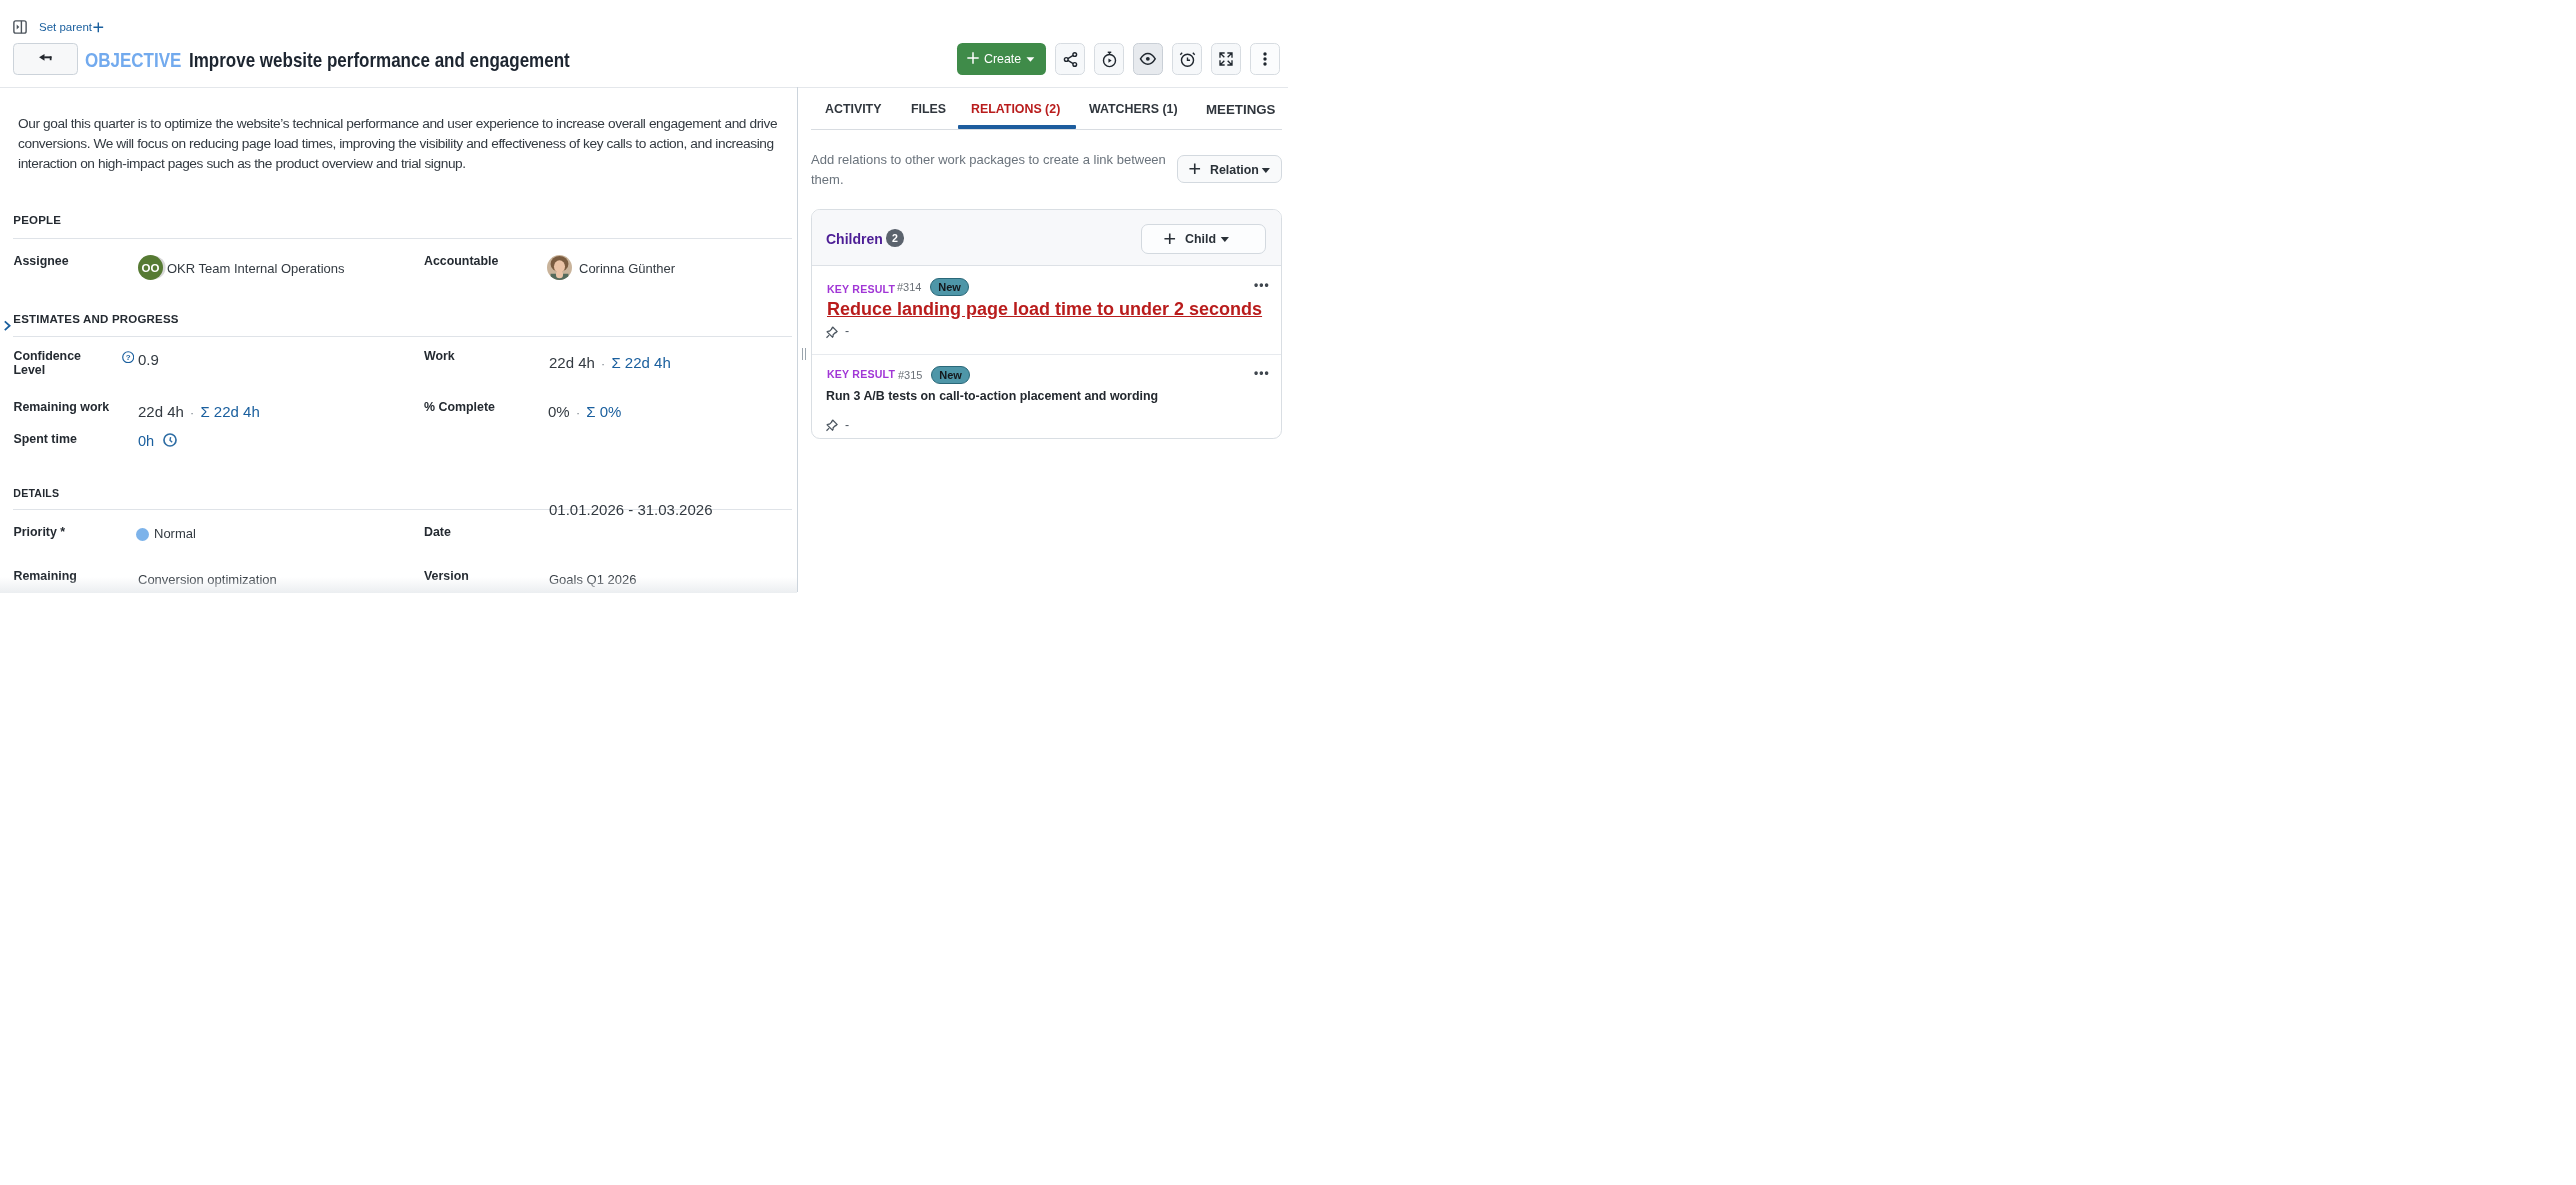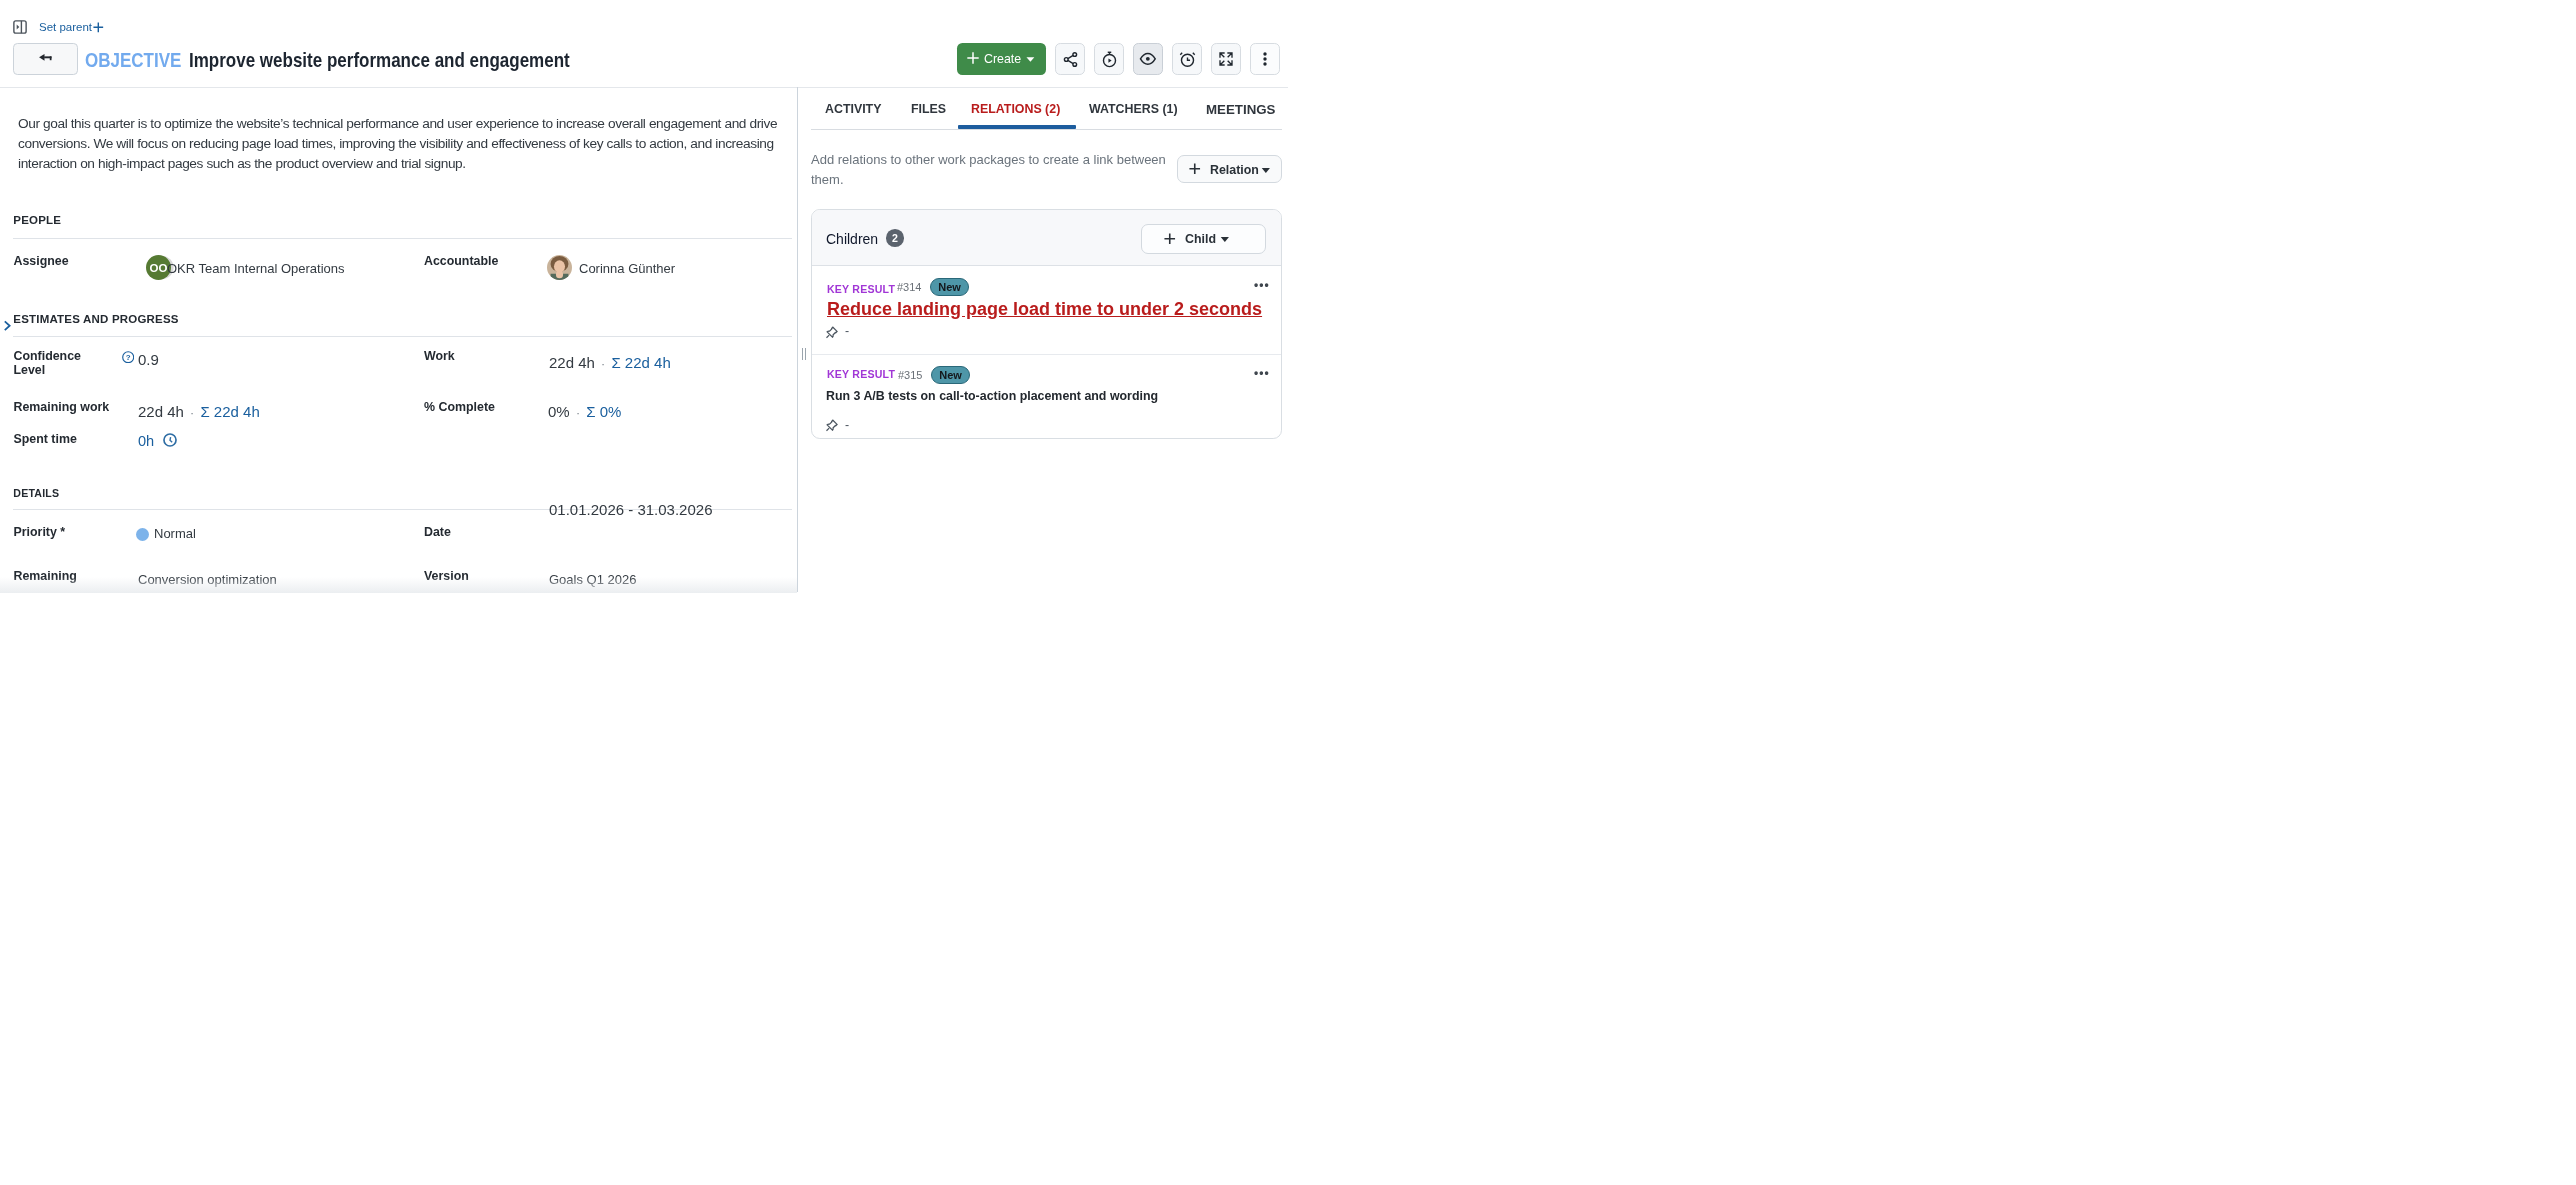--- a/index.html
+++ b/index.html
@@ -104,21 +104,21 @@
   <div class="abs" style="left:18px; top:114px; font-size:13.7px; letter-spacing:-0.4px; line-height:20px; color:#333a41;">
     Our goal this quarter is to optimize the website’s technical performance and user experience to increase overall engagement and drive<br>
     conversions. We will focus on reducing page load times, improving the visibility and effectiveness of key calls to action, and increasing<br>
     interaction on high-impact pages such as the product overview and trial signup.
   </div>
 
   <div class="sechdr" style="left:13.3px; top:214px;">PEOPLE</div>
   <div class="sep-h" style="left:13.3px; top:238px; width:779px;"></div>
 
   <div class="lbl abs" style="left:13.5px; top:254px;text-align:center;">Assignee</div>
-  <div class="abs" style="left:138px; top:255px; width:25px; height:25px; border-radius:50%; background:#567a33; box-shadow:3.5px 0 0 -0.9px #d9d9d9; display:flex; align-items:center; justify-content:center; font-weight:bold; font-size:11.5px; color:#fff;margin-left:8px;">OO</div>
+  <div class="abs" style="left:138px; top:255px; width:25px; height:25px; border-radius:50%; background:#567a33; box-shadow:3.5px 0 0 -0.9px #d9d9d9; display:flex; align-items:center; justify-content:center; font-weight:bold; font-size:11.5px; color:#fff;">OO</div>
   <div class="val abs" style="left:167px; top:261px;">OKR Team Internal Operations</div>
   <div class="lbl abs" style="left:424px; top:254px;">Accountable</div>
   <div class="abs" style="left:547px; top:255px; width:25px; height:25px; border-radius:50%; overflow:hidden;">
     <svg width="25" height="25" viewBox="0 0 28 28">
       <rect width="28" height="28" fill="#c9b39a"></rect>
       <ellipse cx="14" cy="10" rx="10" ry="9" fill="#7a5c40"></ellipse>
       <ellipse cx="14" cy="13" rx="6.2" ry="7" fill="#eac3a6"></ellipse>
       <rect x="4" y="21" width="20" height="7" fill="#556b5c"></rect>
       <circle cx="14" cy="22" r="4" fill="#eac3a6"></circle>
     </svg>
@@ -179,21 +179,21 @@
   <svg class="abs" style="left:1189px; top:163px;" width="11.5" height="11.5" viewBox="0 0 13 13">
     <path d="M6.5 0.5 V12.5 M0.5 6.5 H12.5" stroke="#2a3138" stroke-width="1.8"></path>
   </svg>
   <div class="abs" style="left:1210px; top:163px; font-size:12.4px; font-weight:bold; color:#2a3138;">Relation</div>
   <svg class="abs" style="left:1261px; top:167px;" width="9.7" height="7" viewBox="0 0 11 8">
     <path d="M0.8 1.2 L5.5 6.8 L10.2 1.2 Z" fill="#2a3138"></path>
   </svg>
 
   <div class="abs" style="left:811px; top:209px; width:471px; height:230px; border:0.9px solid #d9dee3; border-radius:8.8px; background:#fff;"></div>
   <div class="abs" style="left:812px; top:210px; width:469px; height:56px; background:#f7f8fa; border-radius:8px 8px 0 0; border-bottom:0.9px solid #dde1e6;"></div>
-  <div class="abs" style="left:826px; top:231px; font-size:14px; font-weight:normal; color:#0f172a;">Children</div>
+  <div class="abs" style="left:826px; top:231px; font-size:14px; font-weight:bold; color:#4c1d95;">Children</div>
   <div class="abs" style="left:886px; top:229px; width:17.7px; height:17.7px; border-radius:50%; background:#5b636d; color:#fff; font-size:10.6px; font-weight:bold; display:flex; align-items:center; justify-content:center;">2</div>
   <div class="abs" style="left:1141px; top:224px; width:125px; height:30px; border:0.9px solid #d3d9df; border-radius:7px; background:#fcfdfe;"></div>
   <svg class="abs" style="left:1164px; top:233px;" width="11.5" height="11.5" viewBox="0 0 13 13">
     <path d="M6.5 0.5 V12.5 M0.5 6.5 H12.5" stroke="#2a3138" stroke-width="1.8"></path>
   </svg>
   <div class="abs" style="left:1185px; top:232px; font-size:12.4px; font-weight:bold; color:#2a3138;">Child</div>
   <svg class="abs" style="left:1220px; top:236px;" width="9.7" height="7" viewBox="0 0 11 8">
     <path d="M0.8 1.2 L5.5 6.8 L10.2 1.2 Z" fill="#2a3138"></path>
   </svg>
 

